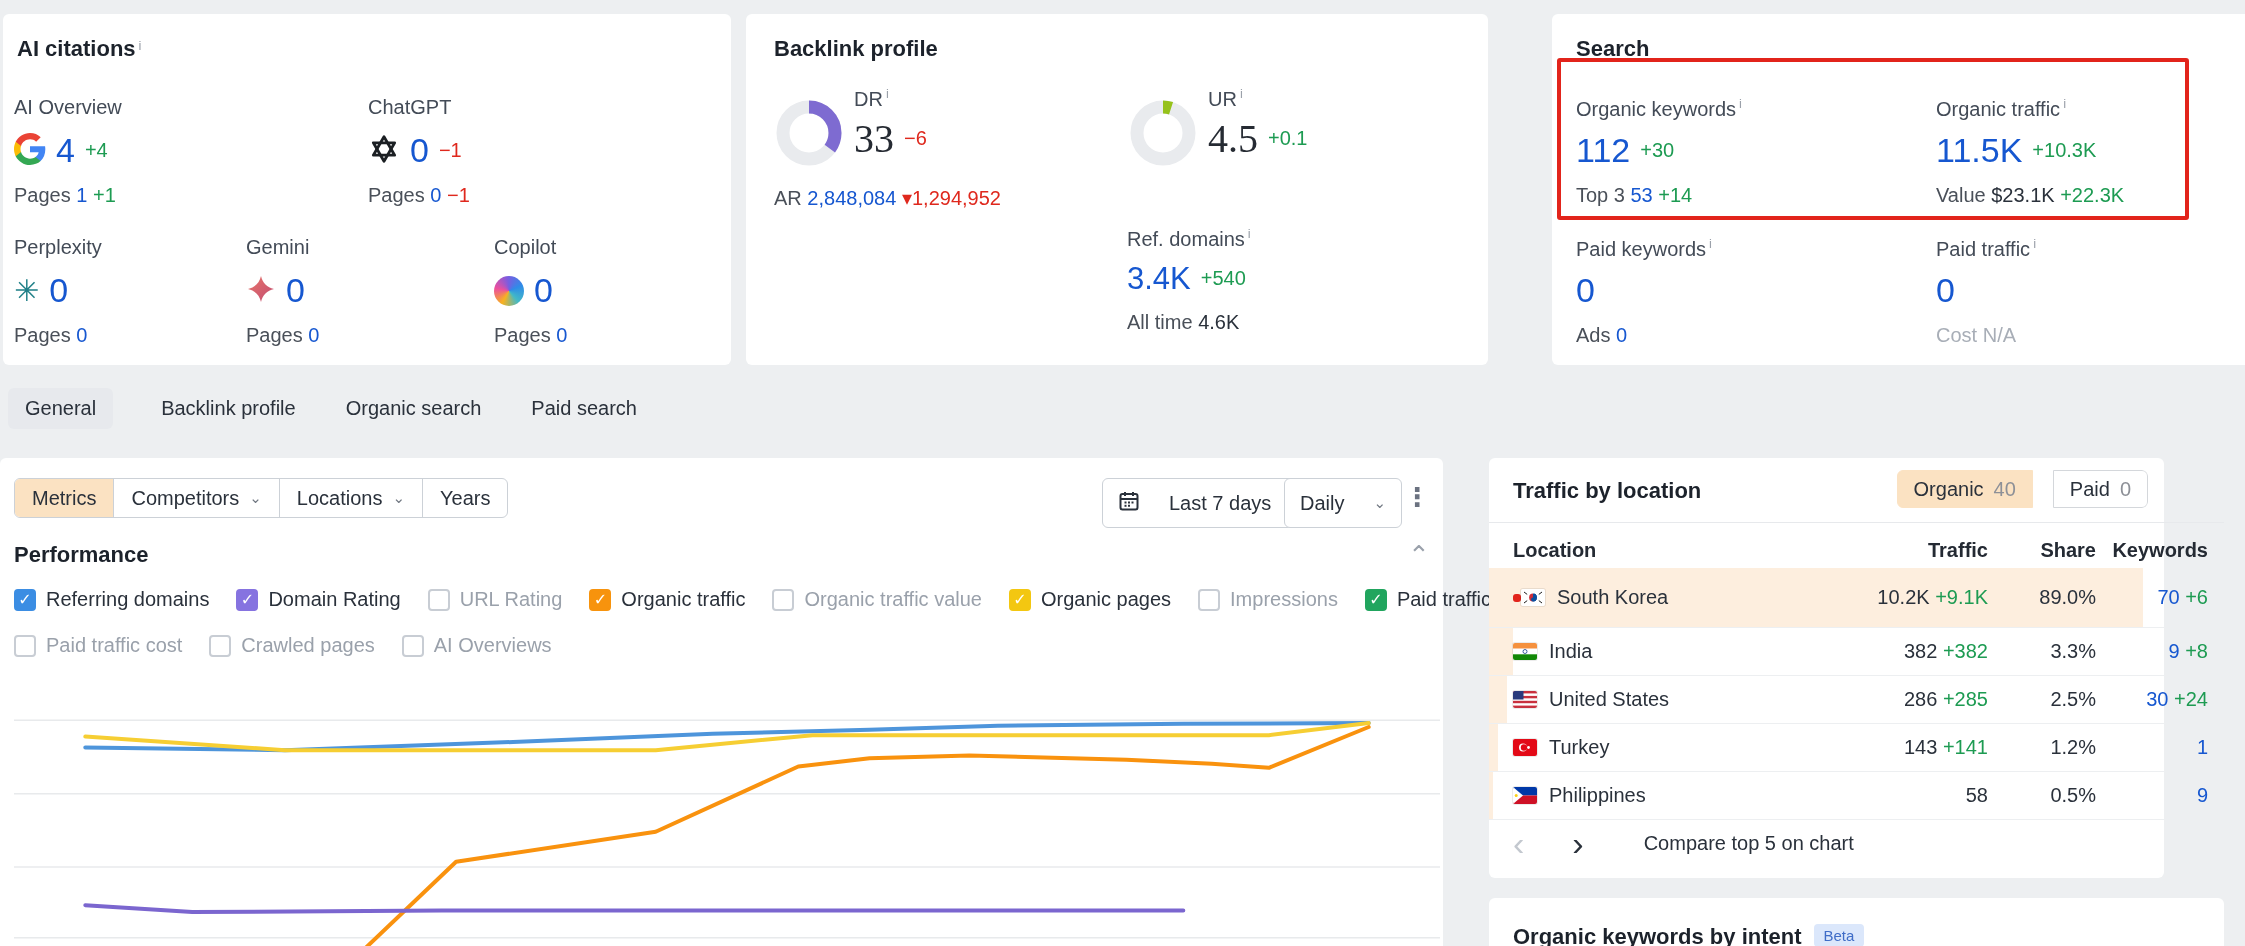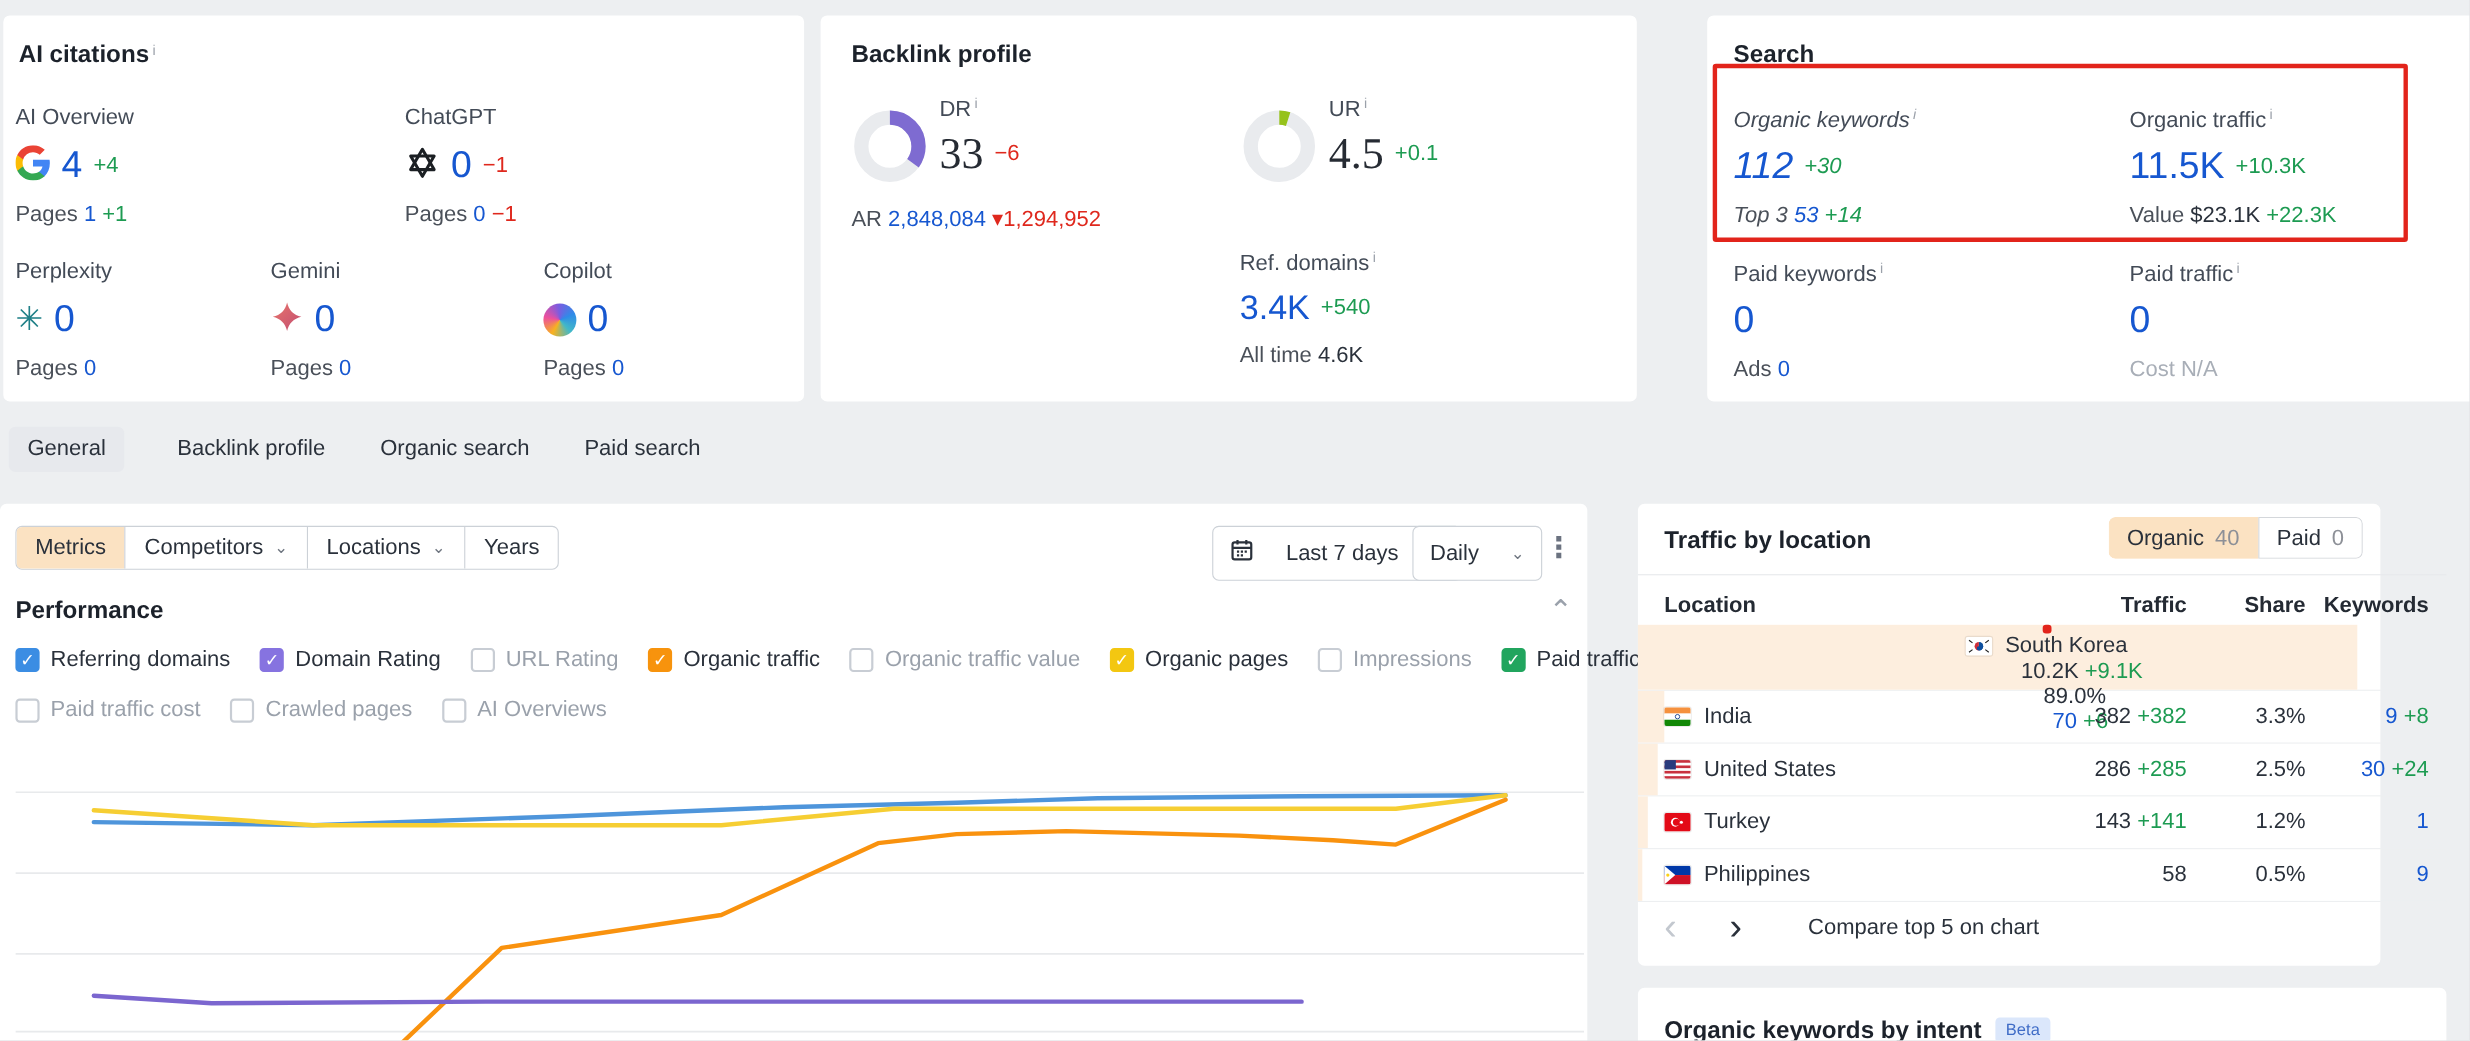--- a/index.html
+++ b/index.html
@@ -48,21 +48,21 @@
   .c-traffic{width:175px;text-align:right;white-space:nowrap;}
   .c-share{width:108px;text-align:right;white-space:nowrap;}
   .c-kw{width:112px;text-align:right;white-space:nowrap;}
   .thead{height:36px;font-weight:bold;font-size:20px;color:#242a33;}
   .trow{height:48px;font-size:20px;color:#2a313b;border-bottom:1px solid #edeff1;position:relative;cursor:pointer;}
   .trow > *{position:relative;z-index:1;}
   .share-bar{position:absolute;left:0;top:0;bottom:0;background:#fdeede;z-index:0;}
   .num-blue{color:#1657d0;}
   .flag{width:24px;height:17px;border-radius:2px;box-shadow:0 0 0 1px rgba(0,0,0,.08);display:block;}
   .toggle-group{display:inline-flex;height:38px;border-radius:6px;overflow:hidden;}
-  .tg-seg{display:flex;align-items:center;gap:10px;padding:0 16px;font-size:20px;}
+  .tg-seg{display:flex;align-items:center;gap:10px;padding:0 16px;font-size:20px;margin-left:20px;}
   .tg-seg.active{background:#fbe2c2;color:#2a313b;border:1px solid #fbe2c2;border-radius:6px 0 0 6px;}
   .tg-seg.idle{background:#fff;border:1px solid #d4d7db;color:#2a313b;border-radius:0 6px 6px 0;}
   .tg-count{color:#8d9097;}
   .pag-arrow{font-size:34px;line-height:1;cursor:pointer;}
   .badge-beta{background:#dbe7fb;color:#3f6cc7;font-size:15px;padding:3px 10px;border-radius:4px;margin-left:12px;vertical-align:3px;}
   .gridline{stroke:#e8eaec;stroke-width:1.5;}
   .perf-chevron{color:#9aa1ab;font-size:26px;}
 </style>
 </head>
 <body>
@@ -198,21 +198,21 @@
         <span>All time</span>
         <span style="color:#2a313b;">4.6K</span>
       </div>
     </div>
   </div>
 
   <div class="card" style="left:1552px;top:14px;width:776px;height:351px;">
     <div class="abs card-title" style="left:24px;top:22px;">Search</div>
     <div class="red-rect" style="left:5px;top:44px;width:624px;height:154px;"></div>
 
-    <div class="abs" style="left:24px;top:82px;font-style:italic;">
+    <div class="abs" style="left:24px;top:82px;">
       <div class="metric-label"><span>Organic keywords</span><sup class="info">i</sup></div>
       <div class="metric-value-row" style="margin-top:10px;">
         <span class="big-num">112</span>
         <span class="delta-green">+30</span>
       </div>
       <div class="sub-row" style="margin-top:14px;">
         <span>Top 3</span>
         <span class="blue">53</span>
         <span class="delta-green">+14</span>
       </div>
@@ -385,21 +385,21 @@
 
     <div class="abs thead" style="left:0;top:74px;width:735px;">
       <div class="c-loc">Location</div>
       <div class="c-traffic">Traffic</div>
       <div class="c-share">Share</div>
       <div class="c-kw">Keywords</div>
     </div>
 
     <div class="abs" style="left:0;top:110px;width:735px;">
 
-      <div class="trow" style="height:60px;flex-direction:column;">
+      <div class="trow" style="height:60px;">
         <div class="share-bar" style="width: 89%;"></div>
         <div class="red-rect" style="inset:0;"></div>
         <div class="c-loc">
             <svg class="flag" viewBox="0 0 24 17">
               <rect width="24" height="17" fill="#fff"></rect>
               <path d="M12 4.6 a3.9 3.9 0 0 1 0 7.8 z" fill="#0d4f9e"></path>
               <path d="M12 12.4 a3.9 3.9 0 0 1 0 -7.8 z" fill="#cd2e3a"></path>
               <path d="M12 4.6 a3.9 3.9 0 0 1 0 7.8 a1.95 1.95 0 0 1 0 -3.9 a1.95 1.95 0 0 0 0 -3.9 z" fill="#0d4f9e"></path>
               <g stroke="#1d1d1d" stroke-width="1">
                 <line x1="3" y1="3" x2="6.2" y2="5.4"></line>

